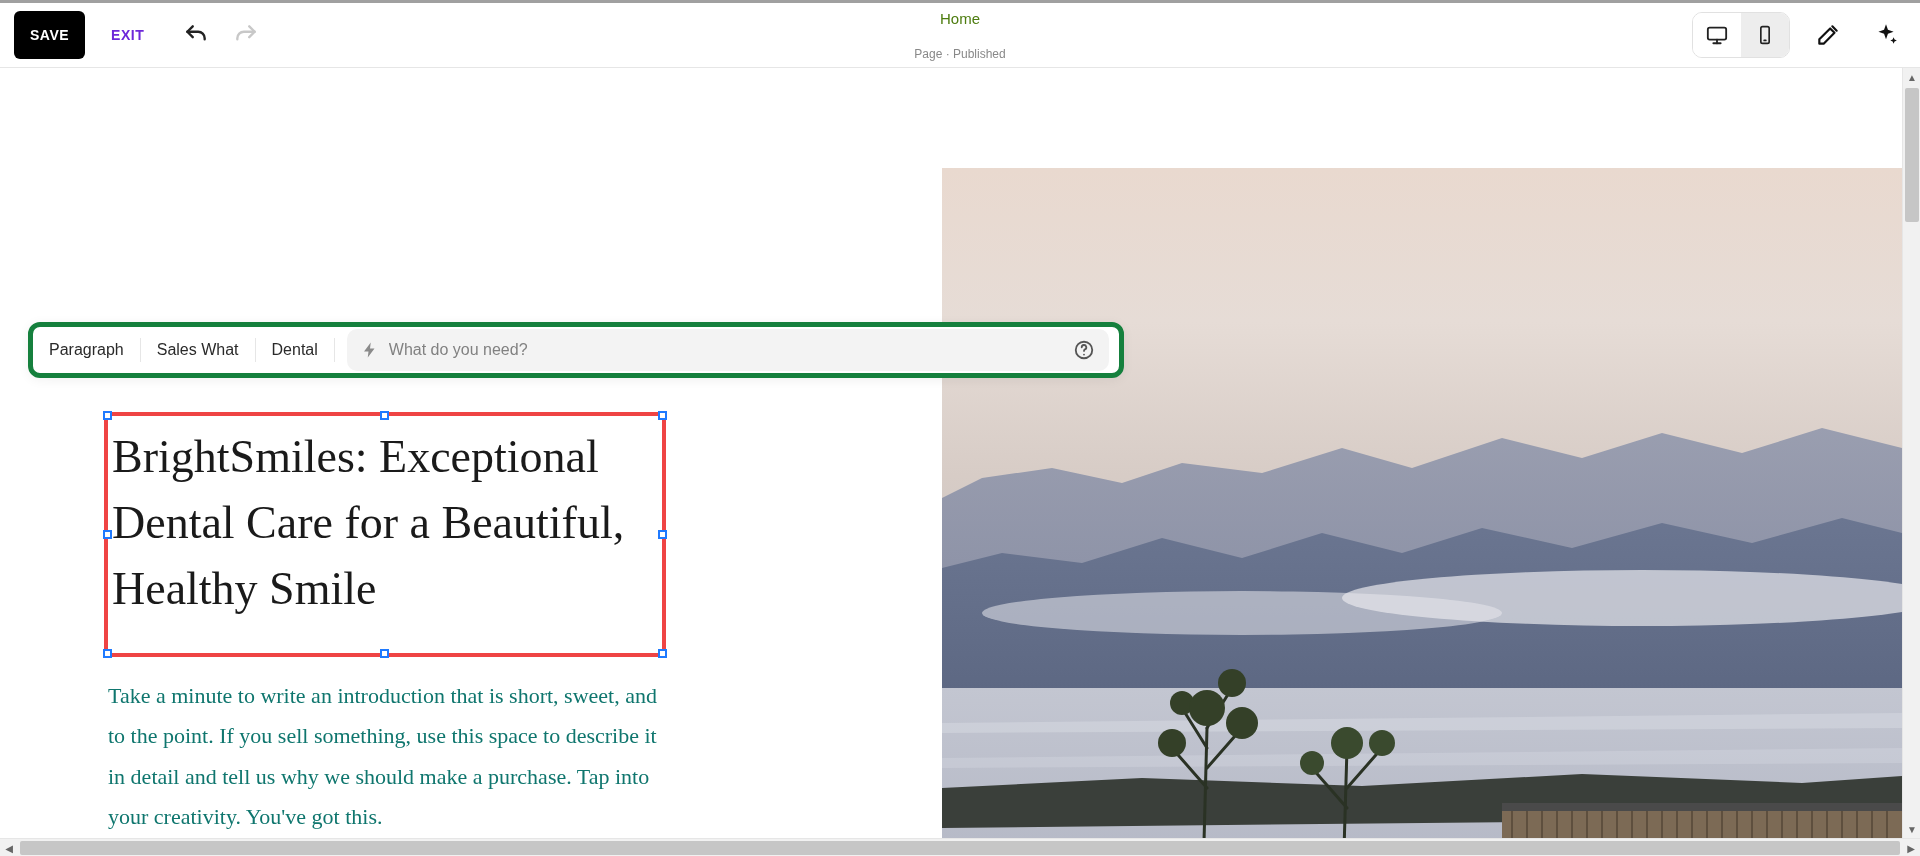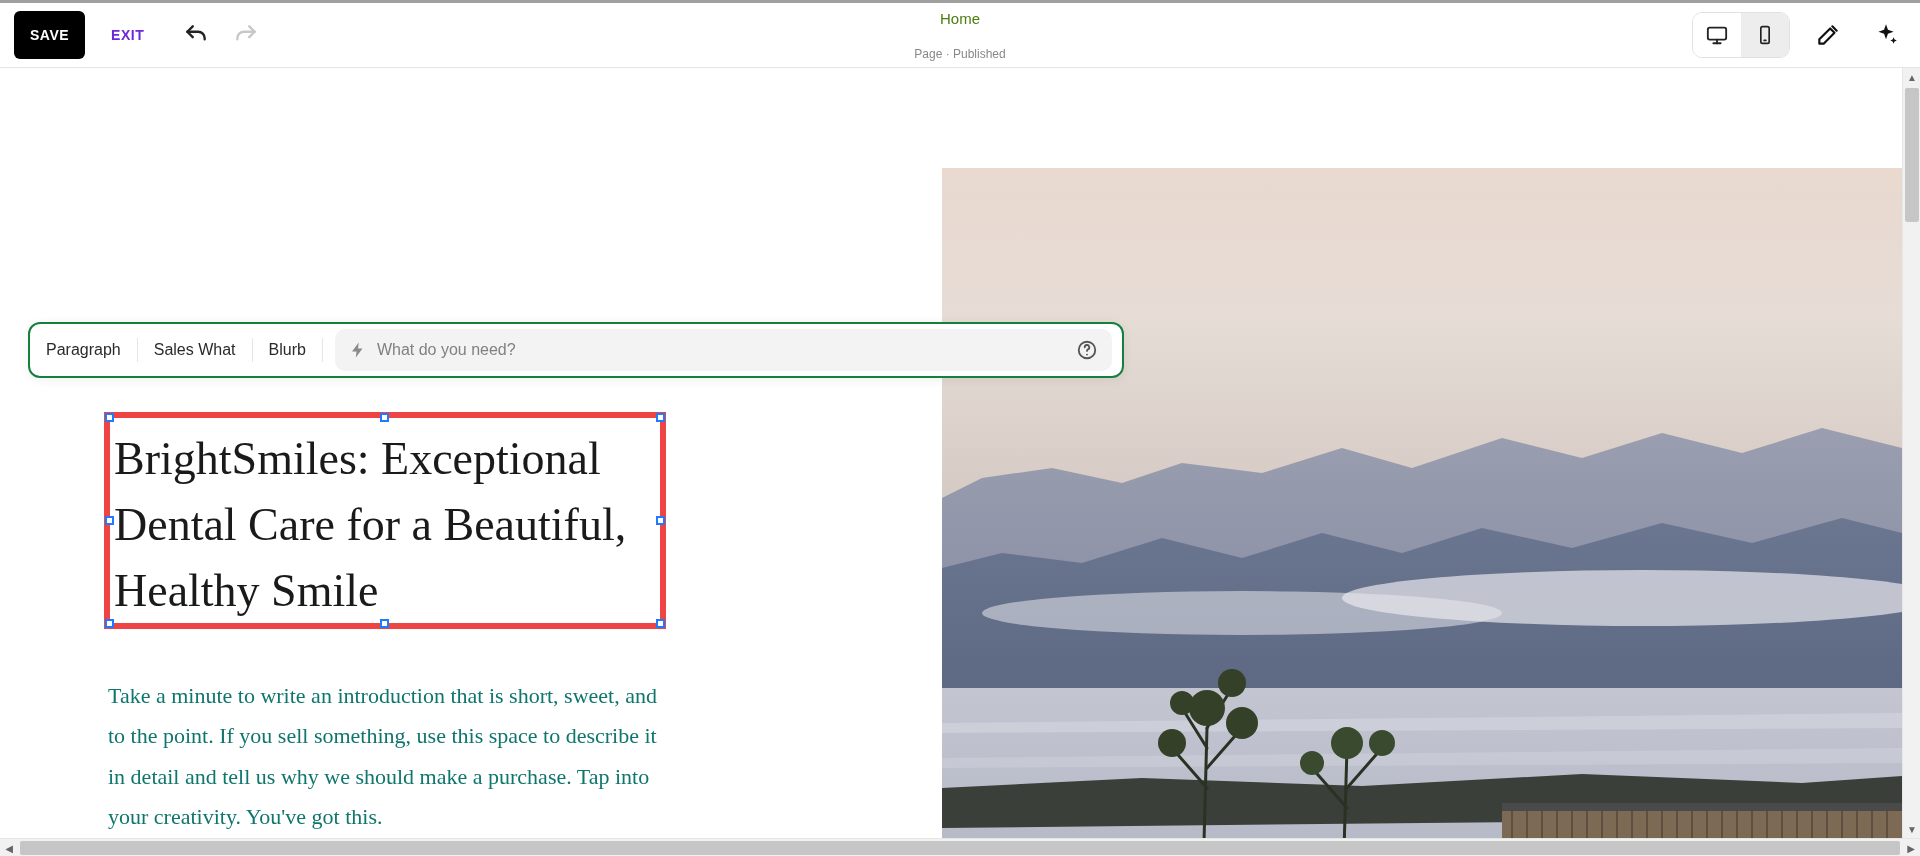--- a/index.html
+++ b/index.html
@@ -88,21 +88,21 @@
 }
 
 
 .ai-toolbar {
   position: absolute;
   left: 28px;
   top: 254px;
   width: 1096px;
   height: 56px;
   background: #fff;
-  border: 2px solid #15803d;
+  border: 5px solid #15803d;
   border-radius: 12px;
   box-shadow: 0 2px 12px rgba(0,0,0,0.06);
   display: flex;
   align-items: center;
   padding: 0 10px 0 16px;
   gap: 0;
 }
 .ai-tab {
   font-size: 16px; color: #2a2a2a; padding: 0 16px; cursor: pointer;
   border-right: 1px solid #e6e6e6; line-height: 24px;
@@ -120,22 +120,22 @@
   outline: none;
 }
 .ai-input::placeholder { color: #818181; }
 
 
 .selected-block {
   position: absolute;
   left: 104px;
   top: 344px;
   width: 562px;
-  height: 217px;
-  border: 6px solid #ef4444;
+  height: 245px;
+  border: 4px solid #ef4444;
 }
 .sel-handle {
   position: absolute; width: 9px; height: 9px; background: #fff; border: 2px solid #1f7aff;
 }
 .h-tl { left: -5px; top: -5px; }
 .h-tm { left: calc(50% - 5px); top: -5px; }
 .h-tr { right: -5px; top: -5px; }
 .h-ml { left: -5px; top: calc(50% - 5px); }
 .h-mr { right: -5px; top: calc(50% - 5px); }
 .h-bl { left: -5px; bottom: -5px; }
@@ -358,21 +358,21 @@
           <circle cx="370" cy="595" r="12"></circle>
             <circle cx="440" cy="575" r="13"></circle>
           <circle cx="405" cy="575" r="16"></circle>
         </g>
       </svg>
     </div>
 
     <div class="ai-toolbar">
       <div class="ai-tab">Paragraph</div>
       <div class="ai-tab">Sales What</div>
-      <div class="ai-tab">Blurb</div>
+      <div class="ai-tab">Dental</div>
       <div class="ai-input-wrap">
         <svg width="18" height="20" viewBox="0 0 24 24" fill="#8a8a8a">
             <path d="M13 2L4 14h6l-1 8 9-12h-6l1-8z"></path>
           </svg>
         <input class="ai-input" placeholder="What do you need?" style="">
         <svg width="22" height="22" viewBox="0 0 24 24" fill="none" stroke="#555" stroke-width="2">
             <circle cx="12" cy="12" r="9"></circle>
             <path d="M9.5 9a2.5 2.5 0 1 1 3.5 2.3c-.9.4-1 1-1 1.7" stroke-linecap="round"></path>
             <circle cx="12" cy="17" r="1" fill="#555" stroke="none"></circle>
           </svg>

